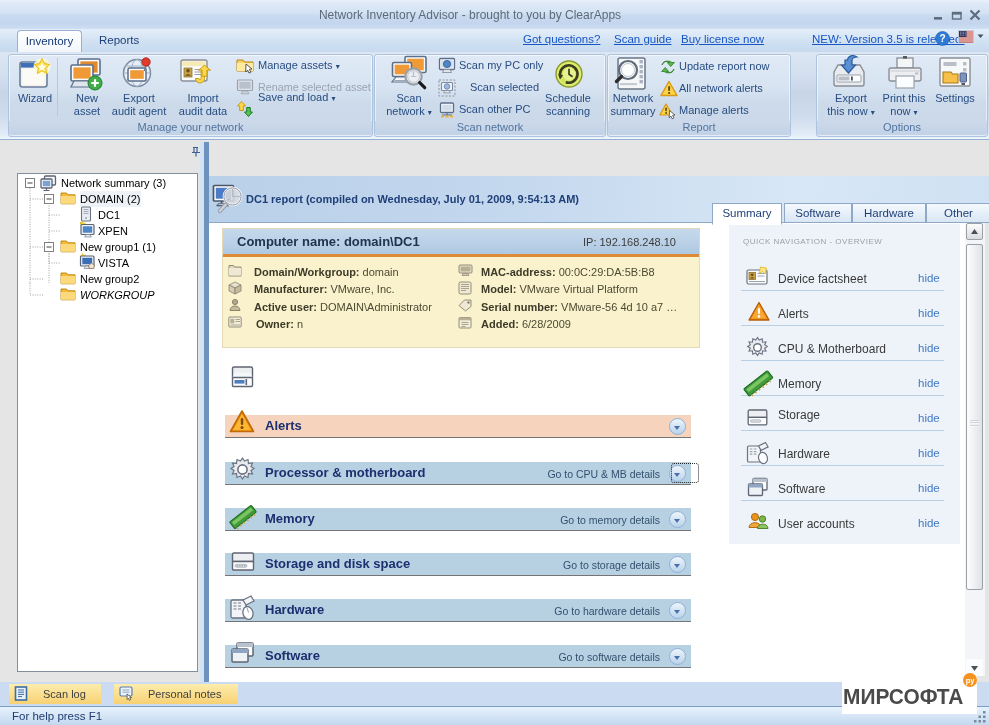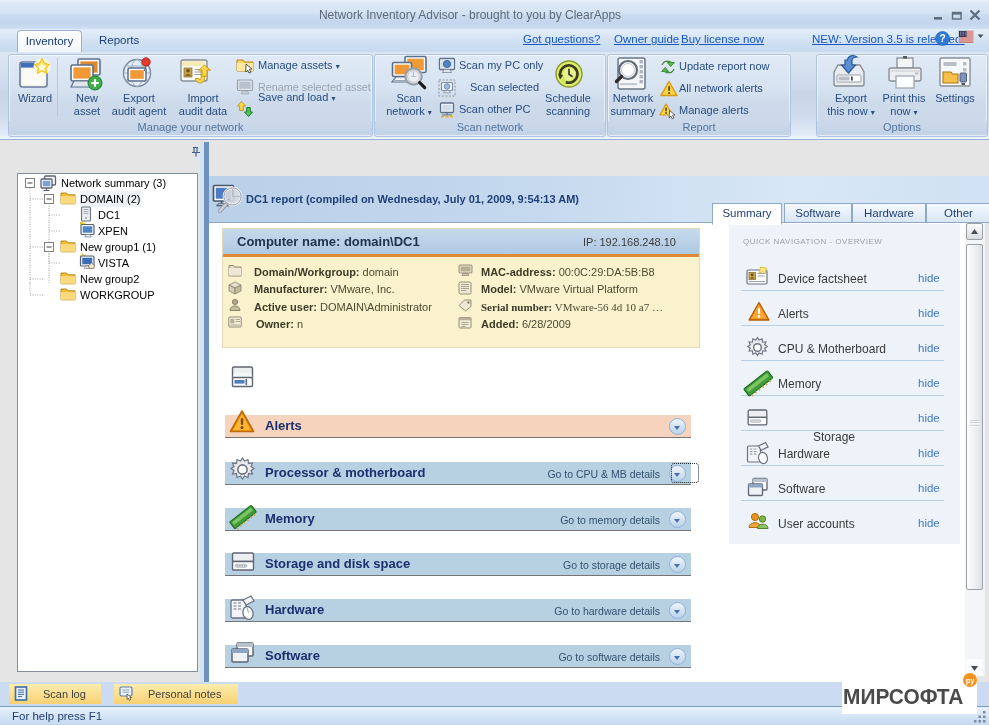--- a/index.html
+++ b/index.html
@@ -105,21 +105,21 @@
     <rect x="4" y="8" width="8" height="2.6" fill="#5f6d7d"></rect>
     <rect x="22.5" y="3.5" width="8.5" height="6.5" fill="none" stroke="#5f6d7d" stroke-width="1.4"></rect>
     <rect x="22" y="3" width="9.5" height="2.6" fill="#5f6d7d"></rect>
     <path d="M40.5 1.5 l9 9 M49.5 1.5 l-9 9" stroke="#5f6d7d" stroke-width="2.2"></path>
   </svg>
 
   <div class="abs" id="tabstrip">
     <div class="abs" id="tab-inv">Inventory</div>
     <div class="abs" id="tab-rep">Reports</div>
     <div class="abs toplink" style="left:523px;">Got questions?</div>
-    <div class="abs toplink" style="left:614px;">Owner guide</div>
+    <div class="abs toplink" style="left:614px;">Scan guide</div>
     <div class="abs toplink" style="left:681px;">Buy license now</div>
     <div class="abs toplink" style="left:812px;">NEW: Version 3.5 is released!</div>
   </div>
 
   <div class="abs" id="ribbon">
     <div class="rgroup" style="left:8px;width:363px;">
       <div class="blbl" style="left:0px;width:52px;">Wizard</div>
       <div class="blbl" style="left:52px;width:52px;">New<br>asset</div>
       <div class="blbl" style="left:98px;width:64px;">Export<br>audit agent</div>
       <div class="blbl" style="left:162px;width:64px;">Import<br>audit data</div>
@@ -325,21 +325,21 @@
     <path d="M3 1.5 h5 M4 1.5 v5 h3 v-5 M2 6.5 h8 M6 6.5 v4" stroke="#3a5f92" stroke-width="1.2" fill="none"></path>
   </svg>
   <div class="abs" id="treebox"></div>
   <div class="abs trow" style="left:61px;top:175px;">Network summary (3)</div>
   <div class="abs trow" style="left:80px;top:191px;background:#eef2f7;">DOMAIN (2)</div>
   <div class="abs trow" style="left:98px;top:207px;">DC1</div>
   <div class="abs trow" style="left:98px;top:223px;">XPEN</div>
   <div class="abs trow" style="left:80px;top:239px;">New group1 (1)</div>
   <div class="abs trow" style="left:98px;top:255px;">VISTA</div>
   <div class="abs trow" style="left:80px;top:271px;">New group2</div>
-  <div class="abs trow" style="left:80px;top:287px;">WORKGROUP</div>
+  <div class="abs trow" style="left:80px;top:287px;font-style:italic;">WORKGROUP</div>
 
   <svg class="abs" style="left:17px;top:173px;" width="80" height="130" viewBox="0 0 80 130">
     <g stroke="#a0a0a0" stroke-width="1" stroke-dasharray="1 1.4" fill="none">
       <path d="M13 15 v96"></path>
       <path d="M13 26 h13"></path>
       <path d="M32 30 v80"></path>
       <path d="M32 42 h12"></path>
         <path d="M32 58 h12"></path>
       <path d="M13 74 h13"></path>
       <path d="M32 78 v12"></path>
@@ -440,21 +440,21 @@
         <div class="abs" style="left:360px;top:7px;font-size:11px;color:#3c3c3c;">IP: 192.168.248.10</div>
       </div>
       <div id="cbox-or"></div>
       <div id="cbox-b"></div>
       <div class="crow" style="left:31px;top:36px;"><b>Domain/Workgroup:</b> domain</div>
       <div class="crow" style="left:31px;top:53px;"><b>Manufacturer:</b> VMware, Inc.</div>
       <div class="crow" style="left:31px;top:71px;"><b>Active user:</b> DOMAIN\Administrator</div>
       <div class="crow" style="left:33px;top:88px;"><b>Owner:</b> n</div>
       <div class="crow" style="left:258px;top:36px;"><b>MAC-address:</b> 00:0C:29:DA:5B:B8</div>
       <div class="crow" style="left:258px;top:53px;"><b>Model:</b> VMware Virtual Platform</div>
-      <div class="crow" style="left:258px;top:71px;font-family:Liberation Serif, serif;"><b>Serial number:</b> VMware-56 4d 10 a7 …</div>
+      <div class="crow" style="left:258px;top:71px;"><b>Serial number:</b> VMware-56 4d 10 a7 …</div>
       <div class="crow" style="left:258px;top:88px;"><b>Added:</b> 6/28/2009</div>
     </div>
 
     <div class="sbar" style="top:192px;background:#f5d3bd;">
       <div class="t">Alerts</div>
         <div class="rbtn">
           <i class="dn"></i>
         </div>
     </div>
     <div class="sbar blue" style="top:239px;">
@@ -501,21 +501,21 @@
       <div class="ndiv" style="top:66px;"></div>
       <div class="nitem" style="top:83px;">Alerts</div>
         <div class="nhide" style="top:83px;">hide</div>
       <div class="ndiv" style="top:101px;"></div>
       <div class="nitem" style="top:118px;">CPU &amp; Motherboard</div>
         <div class="nhide" style="top:118px;">hide</div>
       <div class="ndiv" style="top:136px;"></div>
       <div class="nitem" style="top:153px;">Memory</div>
         <div class="nhide" style="top:153px;">hide</div>
       <div class="ndiv" style="top:171px;"></div>
-      <div class="nitem" style="top:206px;margin-left:35px;">Storage</div>
+      <div class="nitem" style="top:184px;">Storage</div>
         <div class="nhide" style="top:188px;">hide</div>
       <div class="ndiv" style="top:206px;"></div>
       <div class="nitem" style="top:223px;">Hardware</div>
         <div class="nhide" style="top:223px;">hide</div>
       <div class="ndiv" style="top:241px;"></div>
       <div class="nitem" style="top:258px;">Software</div>
         <div class="nhide" style="top:258px;">hide</div>
       <div class="ndiv" style="top:276px;"></div>
       <div class="nitem" style="top:293px;">User accounts</div>
         <div class="nhide" style="top:293px;">hide</div>

